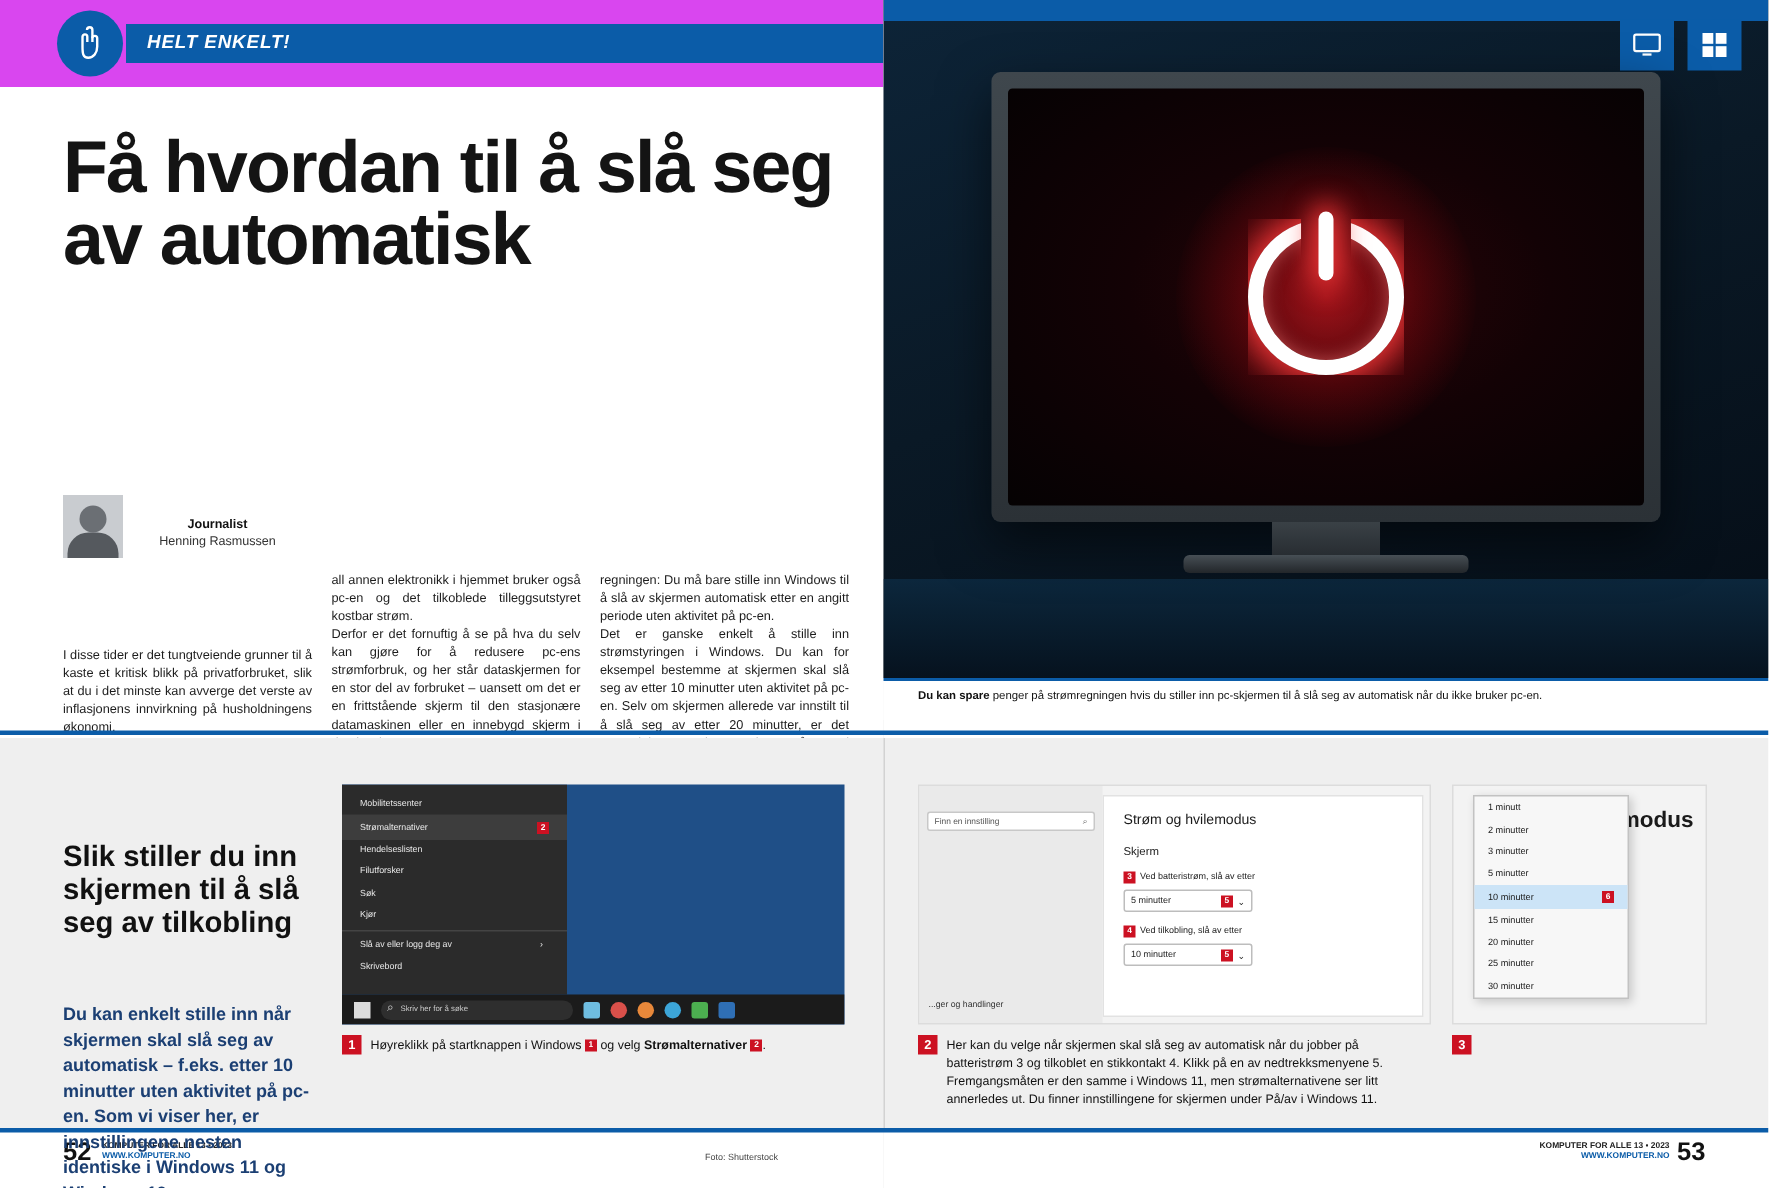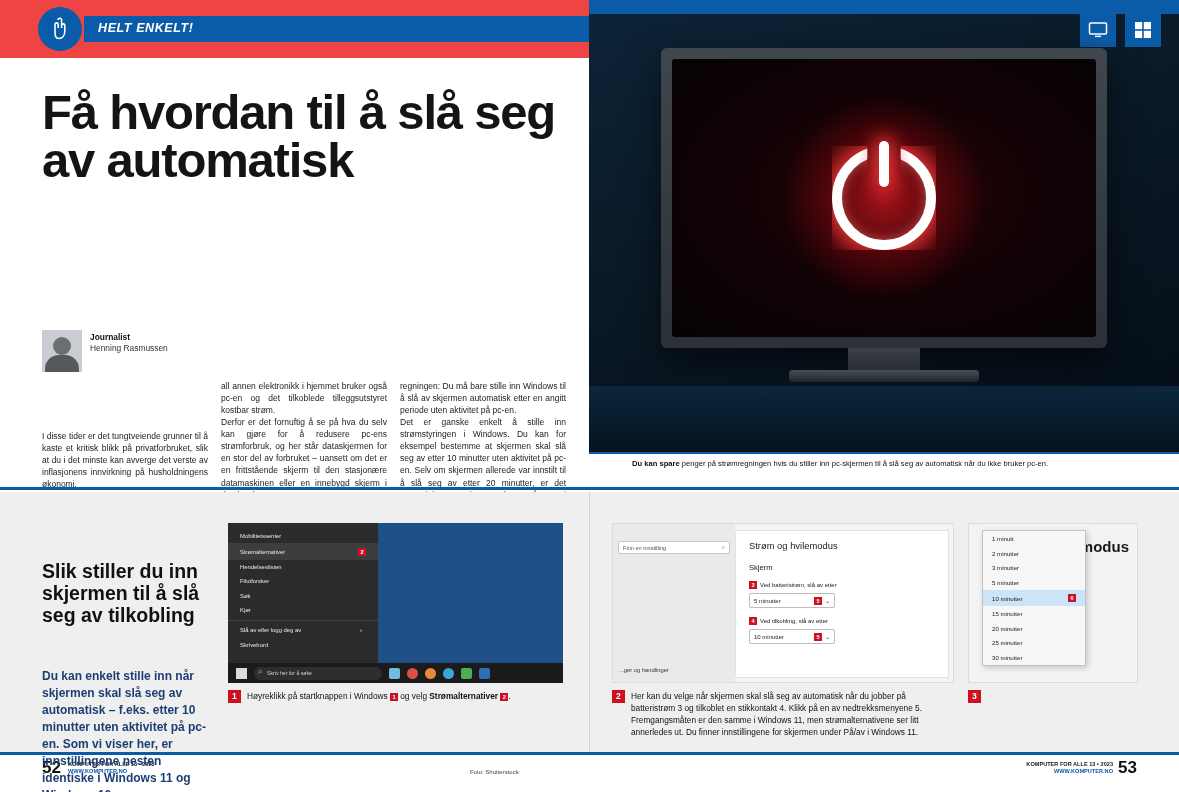--- a/index.html
+++ b/index.html
@@ -10,21 +10,21 @@
     overflow: hidden;
   }
   .spread { position: relative; width: 1179px; height: 792px; display: flex; }
   .page { position: relative; height: 792px; background: #fff; }
   .page-left { width: 589px; }
   .page-right { width: 590px; }
 
   
   .topbar {
     position: absolute; top: 0; left: 0; width: 589px; height: 58px;
-    background: #ef4444;
+    background: #d946ef;
   }
   .topbar-blue {
     position: absolute; top: 16px; left: 84px; width: 505px; height: 26px;
     background: #0b5ca8;
   }
   .topbar-label {
     position: absolute; top: 21px; left: 98px;
     color: #fff; font-size: 12.5px; font-weight: bold; letter-spacing: 0.6px;
     font-style: italic;
   }
@@ -55,21 +55,21 @@
     flex: 0 0 40px; position: relative;
   }
   .byline-photo .head {
     position: absolute; left: 11px; top: 7px; width: 18px; height: 18px;
     border-radius: 50%; background: #6b6f74;
   }
   .byline-photo .body {
     position: absolute; left: 3px; top: 25px; width: 34px; height: 20px;
     border-radius: 14px 14px 0 0; background: #55595e;
   }
-  .byline-text { text-align: left; width: 110px; padding-top: 2px; }
+  .byline-text { text-align: center; width: 110px; padding-top: 2px; margin-top: 12px; }
   .byline-role { font-size: 8.4px; font-weight: bold; color: #111; }
   .byline-name { font-size: 8.4px; color: #333; margin-top: 1px; }
 
   .cols {
     position: absolute; top: 380px; left: 42px; width: 524px;
     display: flex; gap: 13px;
   }
   .col { width: 166px; font-size: 8.5px; line-height: 1.42; color: #1c1c1c; text-align: justify; }
   .col-1 { padding-top: 50px; }
 
@@ -148,21 +148,21 @@
     background: linear-gradient(180deg, rgba(12,40,62,0.95), rgba(6,18,30,1));
   }
   .caption-bar {
     position: absolute; top: 452px; left: 0; width: 590px; height: 28px;
     background: #fff; border-top: 2px solid #0b5ca8;
   }
   .caption-text {
     position: absolute; top: 459px; left: 612px; width: 540px;
     font-size: 7.6px; color: #111;
   }
-  .caption-text b { font-weight: bold; margin-left: 20px; }
+  .caption-text b { font-weight: bold; }
 
   
   .band {
     position: absolute; top: 492px; left: 0; width: 1179px; height: 260px;
     background: #efefef;
   }
   .band-rule-top {
     position: absolute; top: 487px; left: 0; width: 1179px; height: 3px;
     background: #0b5ca8;
   }

